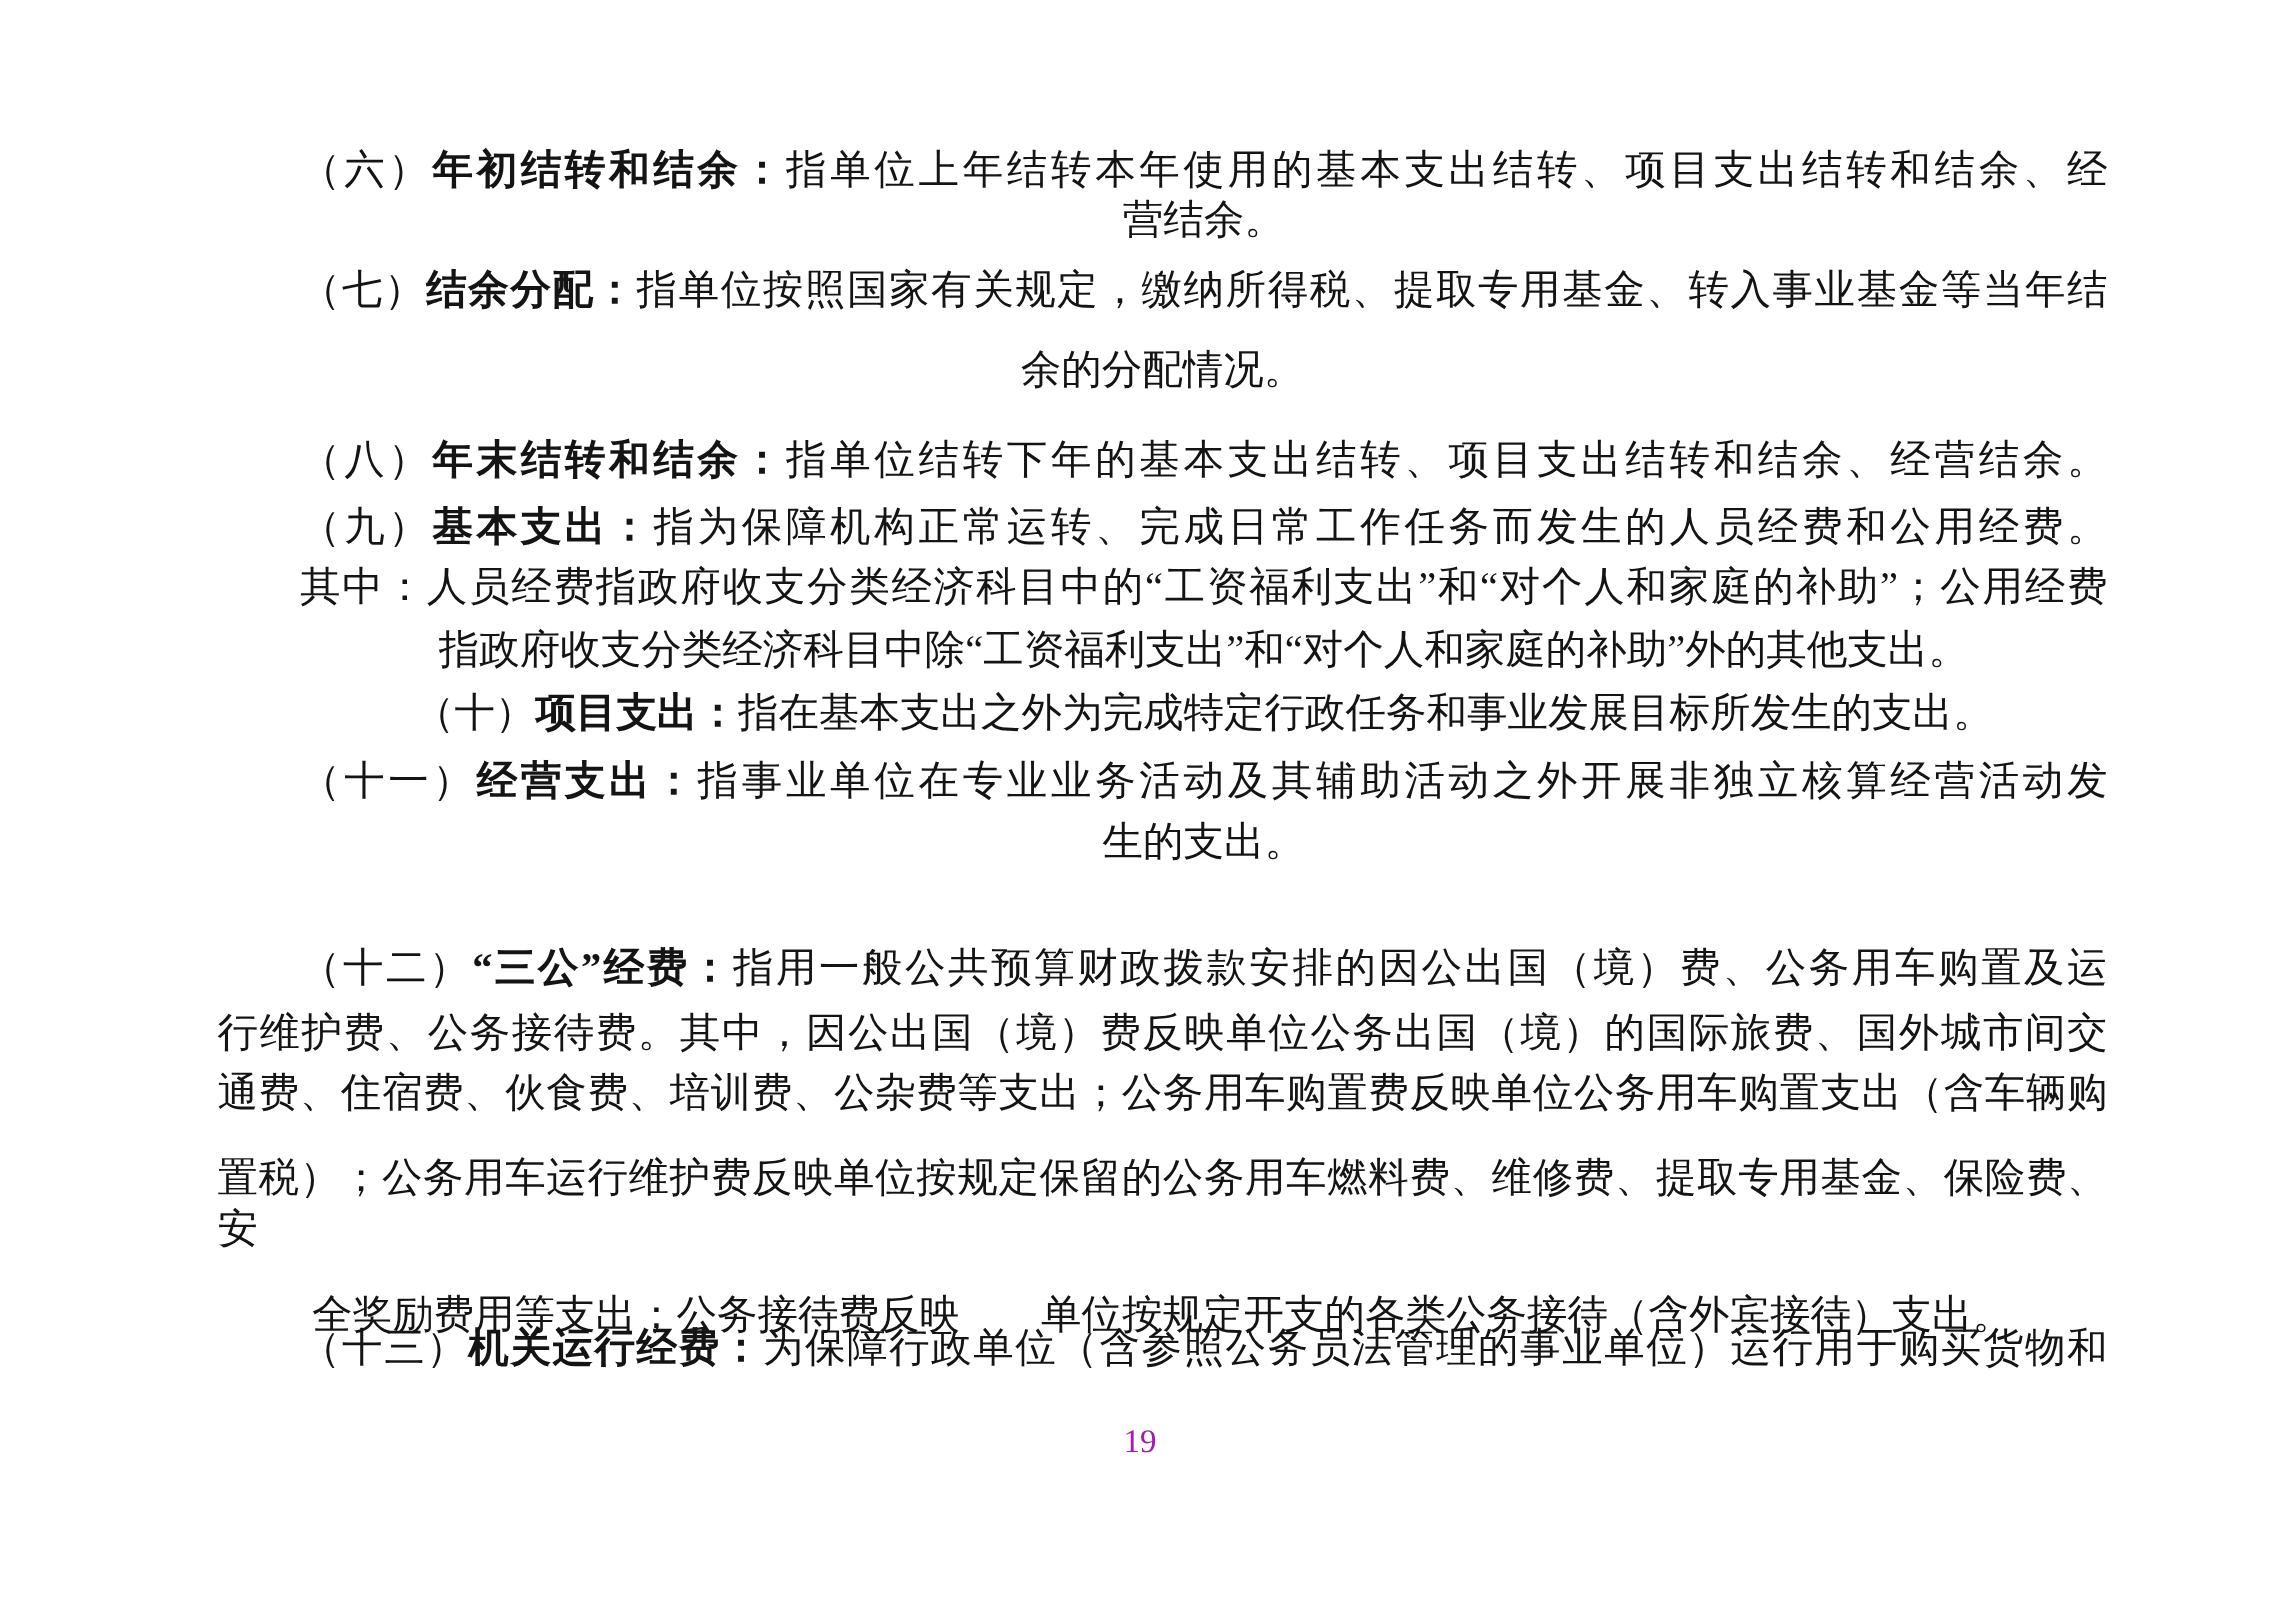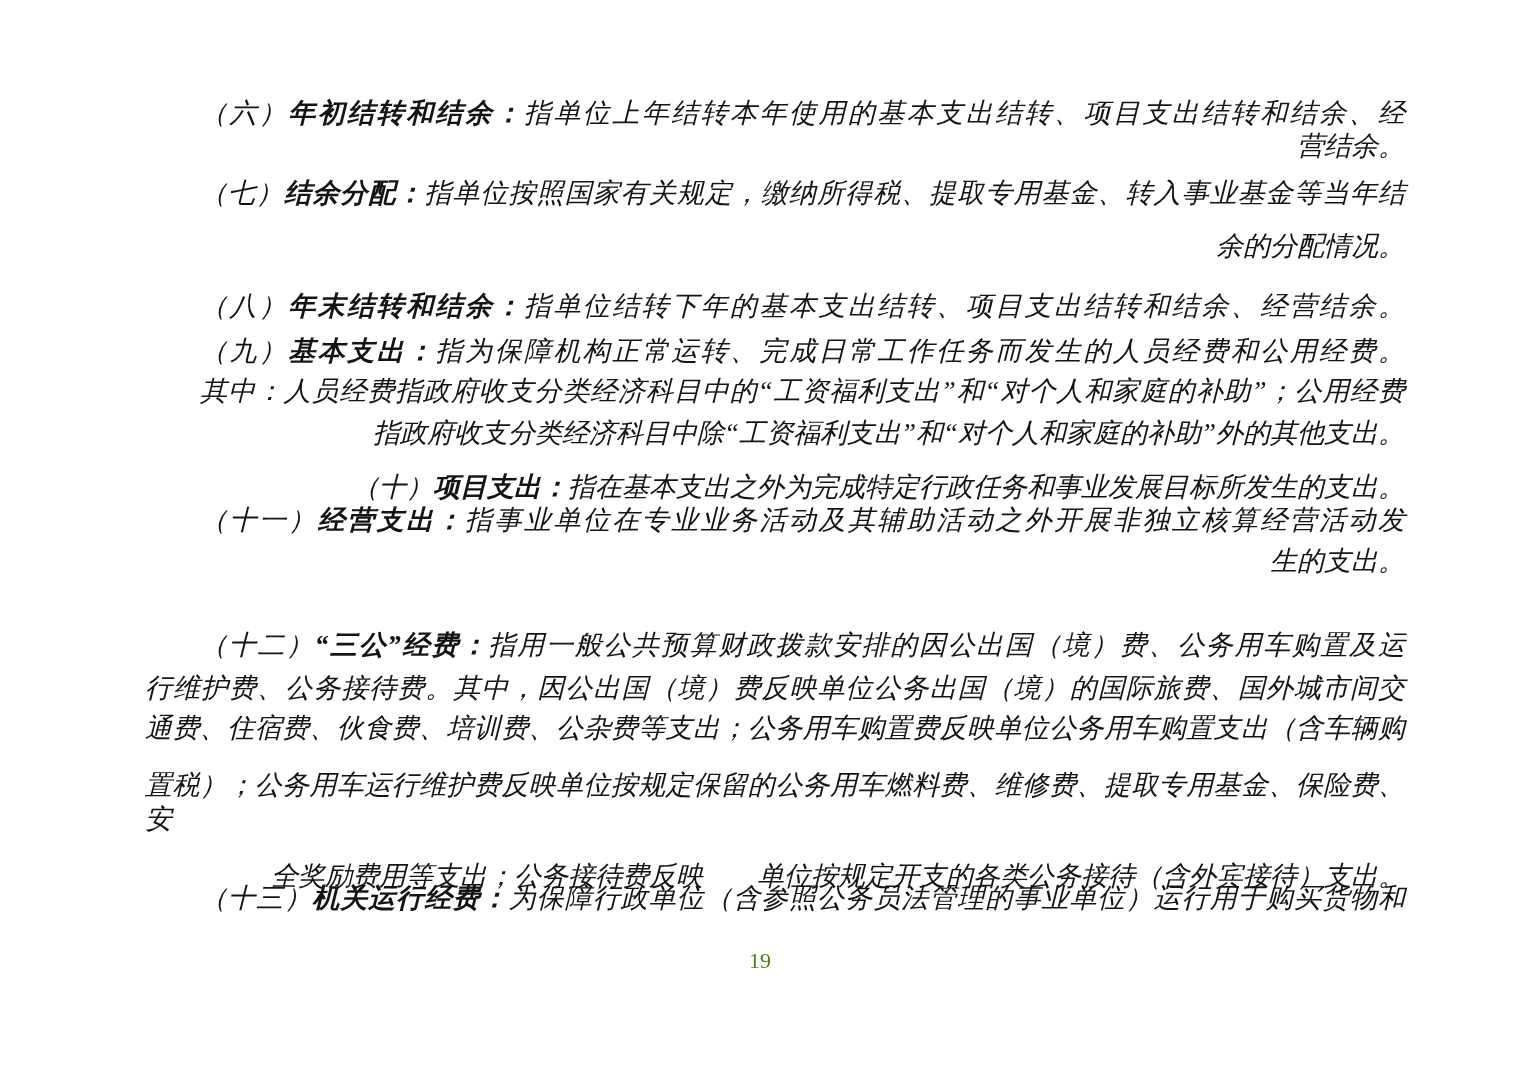--- a/index.html
+++ b/index.html
@@ -14,48 +14,47 @@
     background: #ffffff;
     font-family: "Liberation Serif", "DejaVu Serif", serif;
     font-size: 27px;
     color: #141414;
     overflow: hidden;
   }
   .line {
     position: absolute;
     line-height: 34px;
     white-space: normal;
-    font-style: italic;
   }
   .ind {
     left: 200px;
     width: 1205px;
   }
   .noind {
     left: 145px;
     width: 1260px;
   }
   .full {
     text-align: justify;
     text-align-last: justify;
   }
   .end {
-    text-align: right;
+    text-align: center;
   }
   .term {
     font-weight: bold;
   }
   .pageno {
     position: absolute;
     top: 948px;
     left: 0;
     width: 100%;
     text-align: center;
     font-size: 22px;
-    color: #4d7c0f;
+    color: #a21caf;
   }
 </style>
 </head>
 <body>
 
 <div class="page">
 
   <div class="line ind full" style="top:96px"><span class="pre">（六）</span><span class="term">年初结转和结余：</span><span class="rest">指单位上年结转本年使用的基本支出结转、项目支出结转和结余、经</span></div>
 
   <div class="line ind end" style="top:129px"><span class="rest">营结余。</span></div>
@@ -65,21 +64,21 @@
   <div class="line noind end" style="top:229px"><span class="rest">余的分配情况。</span></div>
 
   <div class="line ind full" style="top:334px"><span class="pre">（九）</span><span class="term">基本支出：</span><span class="rest">指为保障机构正常运转、完成日常工作任务而发生的人员经费和公用经费。</span></div>
 
   <div class="line ind full" style="top:289px"><span class="pre">（八）</span><span class="term">年末结转和结余：</span><span class="rest">指单位结转下年的基本支出结转、项目支出结转和结余、经营结余。</span></div>
 
   <div class="line ind full" style="top:374px"><span class="rest">其中：人员经费指政府收支分类经济科目中的“工资福利支出”和“对个人和家庭的补助”；公用经费</span></div>
 
   <div class="line ind end" style="top:416px"><span class="rest">指政府收支分类经济科目中除“工资福利支出”和“对个人和家庭的补助”外的其他支出。</span></div>
 
-  <div class="line ind end" style="top:470px"><span class="pre">（十）</span><span class="term">项目支出：</span><span class="rest">指在基本支出之外为完成特定行政任务和事业发展目标所发生的支出。</span></div>
+  <div class="line ind end" style="top:458px"><span class="pre">（十）</span><span class="term">项目支出：</span><span class="rest">指在基本支出之外为完成特定行政任务和事业发展目标所发生的支出。</span></div>
 
   <div class="line ind full" style="top:503px"><span class="pre">（十一）</span><span class="term">经营支出：</span><span class="rest">指事业单位在专业业务活动及其辅助活动之外开展非独立核算经营活动发</span></div>
 
   <div class="line ind end" style="top:544px"><span class="rest">生的支出。</span></div>
 
   <div class="line ind full" style="top:628px"><span class="pre">（十二）</span><span class="term">“三公”经费：</span><span class="rest">指用一般公共预算财政拨款安排的因公出国（境）费、公务用车购置及运</span></div>
 
   <div class="line noind full" style="top:671px"><span class="rest">行维护费、公务接待费。其中，因公出国（境）费反映单位公务出国（境）的国际旅费、国外城市间交</span></div>
 
   <div class="line noind full" style="top:711px"><span class="rest">通费、住宿费、伙食费、培训费、公杂费等支出；公务用车购置费反映单位公务用车购置支出（含车辆购</span></div>

